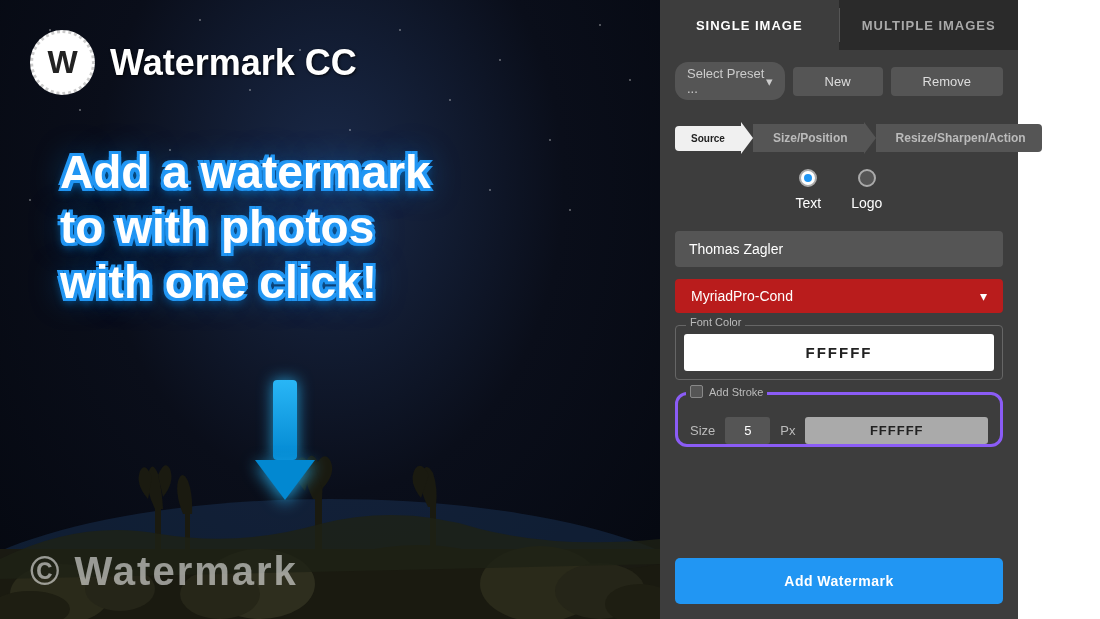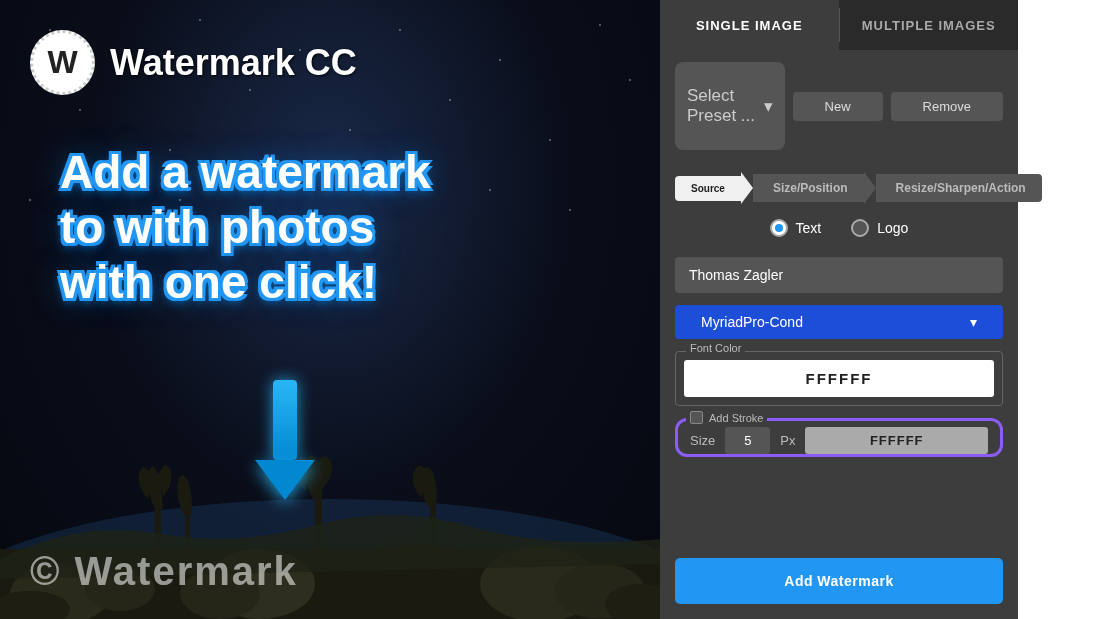--- a/index.html
+++ b/index.html
@@ -187,23 +187,23 @@
       padding: 12px 15px;
       gap: 8px;
       background: #3d3d3d;
     }
 
     .preset-select {
       flex: 1;
       background: #555;
       border: none;
       color: #ccc;
-      padding: 24px 12px;
-      font-size: 17px;
-      border-radius: 8px;
+      padding: 4px 12px;
+      font-size: 13px;
+      border-radius: 13px;
       cursor: pointer;
       display: flex;
       align-items: center;
       justify-content: space-between;
     }
 
     .preset-btn {
       background: #555;
       color: #ddd;
       border: none;
@@ -269,20 +269,21 @@
       justify-content: center;
     }
 
     .radio-item {
       display: flex;
       align-items: center;
       gap: 8px;
       color: white;
       font-size: 14px;
       cursor: pointer;
+      flex-direction: column;
     }
 
     .radio-circle {
       width: 18px;
       height: 18px;
       border-radius: 50%;
       border: 2px solid #aaa;
       display: flex;
       align-items: center;
       justify-content: center;
@@ -317,23 +318,23 @@
       background: #555;
       border: none;
       border-radius: 4px;
       color: white;
       font-size: 14px;
     }
 
     .font-select-row {
       display: flex;
       align-items: center;
-      background: #1d4ed8;
+      background: #b91c1c;
       border-radius: 4px;
-      padding: 9px 26px;
+      padding: 9px 16px;
       color: white;
       font-size: 14px;
       cursor: pointer;
       justify-content: space-between;
     }
 
     
     .font-color-group {
       border: 1px solid #666;
       border-radius: 4px;
@@ -392,21 +393,21 @@
 
     .stroke-label-text {
       color: #bbb;
       font-size: 11px;
     }
 
     .stroke-row {
       display: flex;
       align-items: center;
       gap: 10px;
-      margin-top: 6px;
+      margin-top: 22px;
     }
 
     .stroke-size-label {
       color: #bbb;
       font-size: 13px;
     }
 
     .stroke-size-input {
       width: 45px;
       background: #555;

